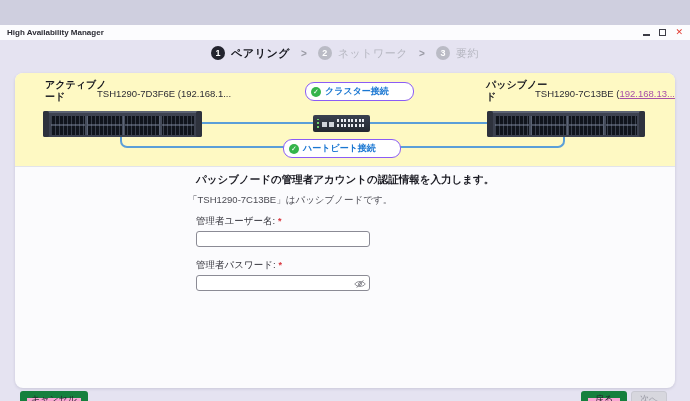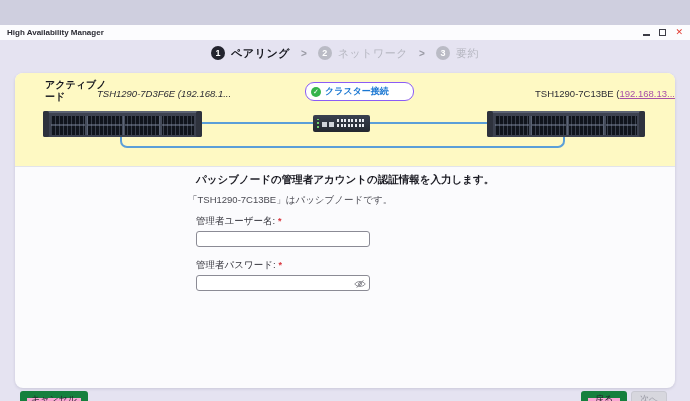--- a/index.html
+++ b/index.html
@@ -42,21 +42,21 @@
   }
   .diagram {
     position:absolute; left:0; top:0; right:0; height:94px;
     background:#fef9c3; border-bottom:1px solid #e2e4eb; border-radius:8px 8px 0 0;
   }
   .diagram > * { position:absolute; }
   .role-label { font-size:10px; font-weight:bold; color:#15161e; line-height:12px; }
   .role-active { left:30px; top:6px; width:66px; }
   .role-passive { left:471px; top:6px; width:70px; }
   .node-name { font-size:9.5px; color:#2c2c34; white-space:nowrap; }
-  .name-active { left:82px; top:15px;font-style:italic; }
+  .name-active { left:82px; top:15px; }
   .name-passive { left:520px; top:15px; }
   .ip-link { color:#a84fa8; text-decoration:underline; cursor:pointer; }
   .pill {
     display:inline-flex; align-items:center; gap:4px; padding:2px 24px 2px 5px;
     background:#fff; border:1px solid #8b5cf6; border-radius:9px;
     font-size:9px; font-weight:bold; color:#1a77d2; white-space:nowrap;
   }
   .badge-cluster { left:290px; top:9px; }
   .badge-heartbeat { left:268px; top:66px; }
   .check-dot {
@@ -164,20 +164,21 @@
 
     <div class="diagram">
       <div class="role-label role-active">アクティブノード</div>
       <div class="node-name name-active">TSH1290-7D3F6E (192.168.1...</div>
 
       <span class="pill badge-cluster">
         <span class="check-dot">✓</span>
         <span>クラスター接続</span>
       </span>
 
+      <div class="role-label role-passive">パッシブノード</div>
       <div class="node-name name-passive">
         <span>TSH1290-7C13BE (</span><span class="ip-link">192.168.13...</span>
       </div>
 
       <div class="line line-cl-left"></div>
       <div class="line line-cl-right"></div>
       <div class="hb-u"></div>
 
       <div class="server server-left">
         <div class="bays"></div>
@@ -185,20 +186,24 @@
       <div class="switch">
         <div class="sw-led"></div>
         <div class="sw-sfp"></div>
         <div class="sw-ports1"></div>
         <div class="sw-ports2"></div>
       </div>
       <div class="server server-right">
         <div class="bays"></div>
       </div>
 
+      <span class="pill badge-heartbeat">
+        <span class="check-dot">✓</span>
+        <span>ハートビート接続</span>
+      </span>
     </div>
 
     <div class="form-area">
       <div class="form-heading">パッシブノードの管理者アカウントの認証情報を入力します。</div>
       <div class="form-note">「TSH1290-7C13BE」はパッシブノードです。</div>
 
       <div class="field-label label-user">
         <span>管理者ユーザー名:</span><span class="req">*</span>
       </div>
       <div class="input-wrap wrap-user">

